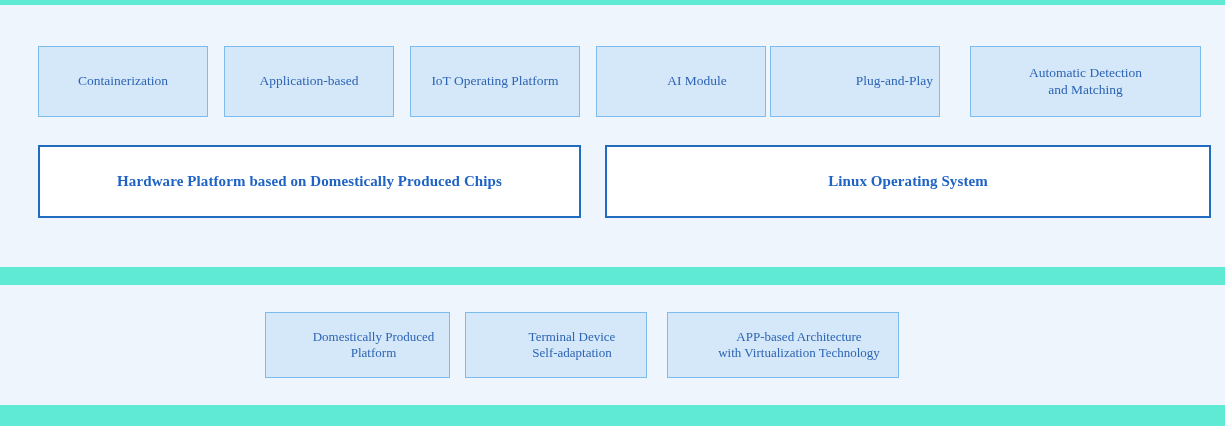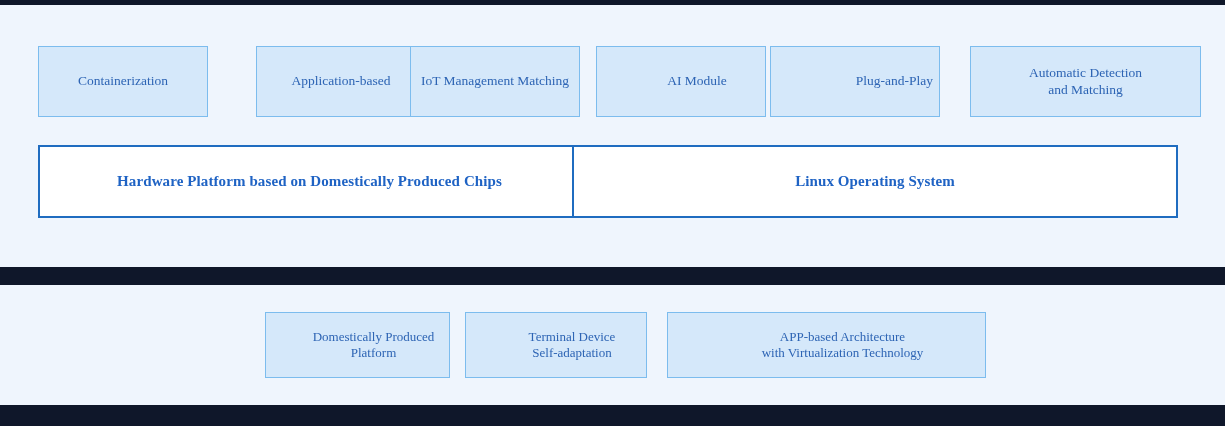--- a/index.html
+++ b/index.html
@@ -11,21 +11,21 @@
   body {
     width: 1225px;
     height: 426px;
     font-family: "Liberation Serif", "DejaVu Serif", serif;
     overflow: hidden;
   }
   .canvas {
     position: relative;
     width: 1225px;
     height: 426px;
-    background: #0f172a;
+    background: #5eead4;
   }
 
   
   .band {
     position: absolute;
     left: 0;
     width: 1225px;
     background: #eff5fd;
   }
   .band-top    { top: 5px;   height: 262px; }
@@ -60,68 +60,68 @@
     background: #d5e8fa;
     border: 1px solid #7cbcee;
     font-size: 13px;
     color: #2d64b4;
   }
   .node .label { display: block; width: 100%; padding: 0 6px; box-sizing: border-box; }
 
   
   .r1 { top: 46px; height: 71px; }
   .r1-0 { left: 38px;   width: 170px; }
-  .r1-1 { left: 224px;  width: 170px; margin-left: 32px; }
+  .r1-1 { left: 224px;  width: 170px; }
   .r1-2 { left: 410px;  width: 170px; }
   .r1-3 { left: 596px;  width: 170px; padding-left: 32px; }
   .r1-4 { left: 770px;  width: 170px; text-align: right; }
   .r1-5 { left: 970px;  width: 231px; }
 
   
   .r2 { top: 145px; height: 73px; }
   .r2-0 { left: 38px;  width: 543px; }
-  .r2-1 { left: 572px; width: 606px; }
+  .r2-1 { left: 605px; width: 606px; }
 
   
   .section-title {
     position: absolute;
     left: 52px;
     top: 330px;
     width: 160px;
     height: 32px;
     display: flex;
     align-items: center;
     justify-content: flex-start;
     font-size: 25px;
     font-weight: bold;
     color: #2e76c4;
     letter-spacing: .2px;
     white-space: nowrap;
   }
   .r3 { top: 312px; height: 66px; padding-left: 32px; }
   .r3-0 { left: 265px; width: 185px; }
   .r3-1 { left: 465px; width: 182px; justify-content: flex-end; }
-  .r3-2 { left: 667px; width: 319px; }
+  .r3-2 { left: 667px; width: 232px; }
 </style>
 </head>
 <body>
 
 <div class="canvas">
 
   <div class="band band-top"></div>
   <div class="band band-bottom"></div>
 
   <div class="node node-fill r1 r1-0">
     <span class="label">Containerization</span>
   </div>
   <div class="node node-fill r1 r1-1">
     <span class="label">Application-based</span>
   </div>
   <div class="node node-fill r1 r1-2">
-    <span class="label">IoT Management Matching</span>
+    <span class="label">IoT Operating Platform</span>
   </div>
   <div class="node node-fill r1 r1-3">
     <span class="label">AI Module</span>
   </div>
   <div class="node node-fill r1 r1-4">
     <span class="label">Plug-and-Play</span>
   </div>
   <div class="node node-fill r1 r1-5">
     <span class="label">Automatic Detection<br>and Matching</span>
   </div>

